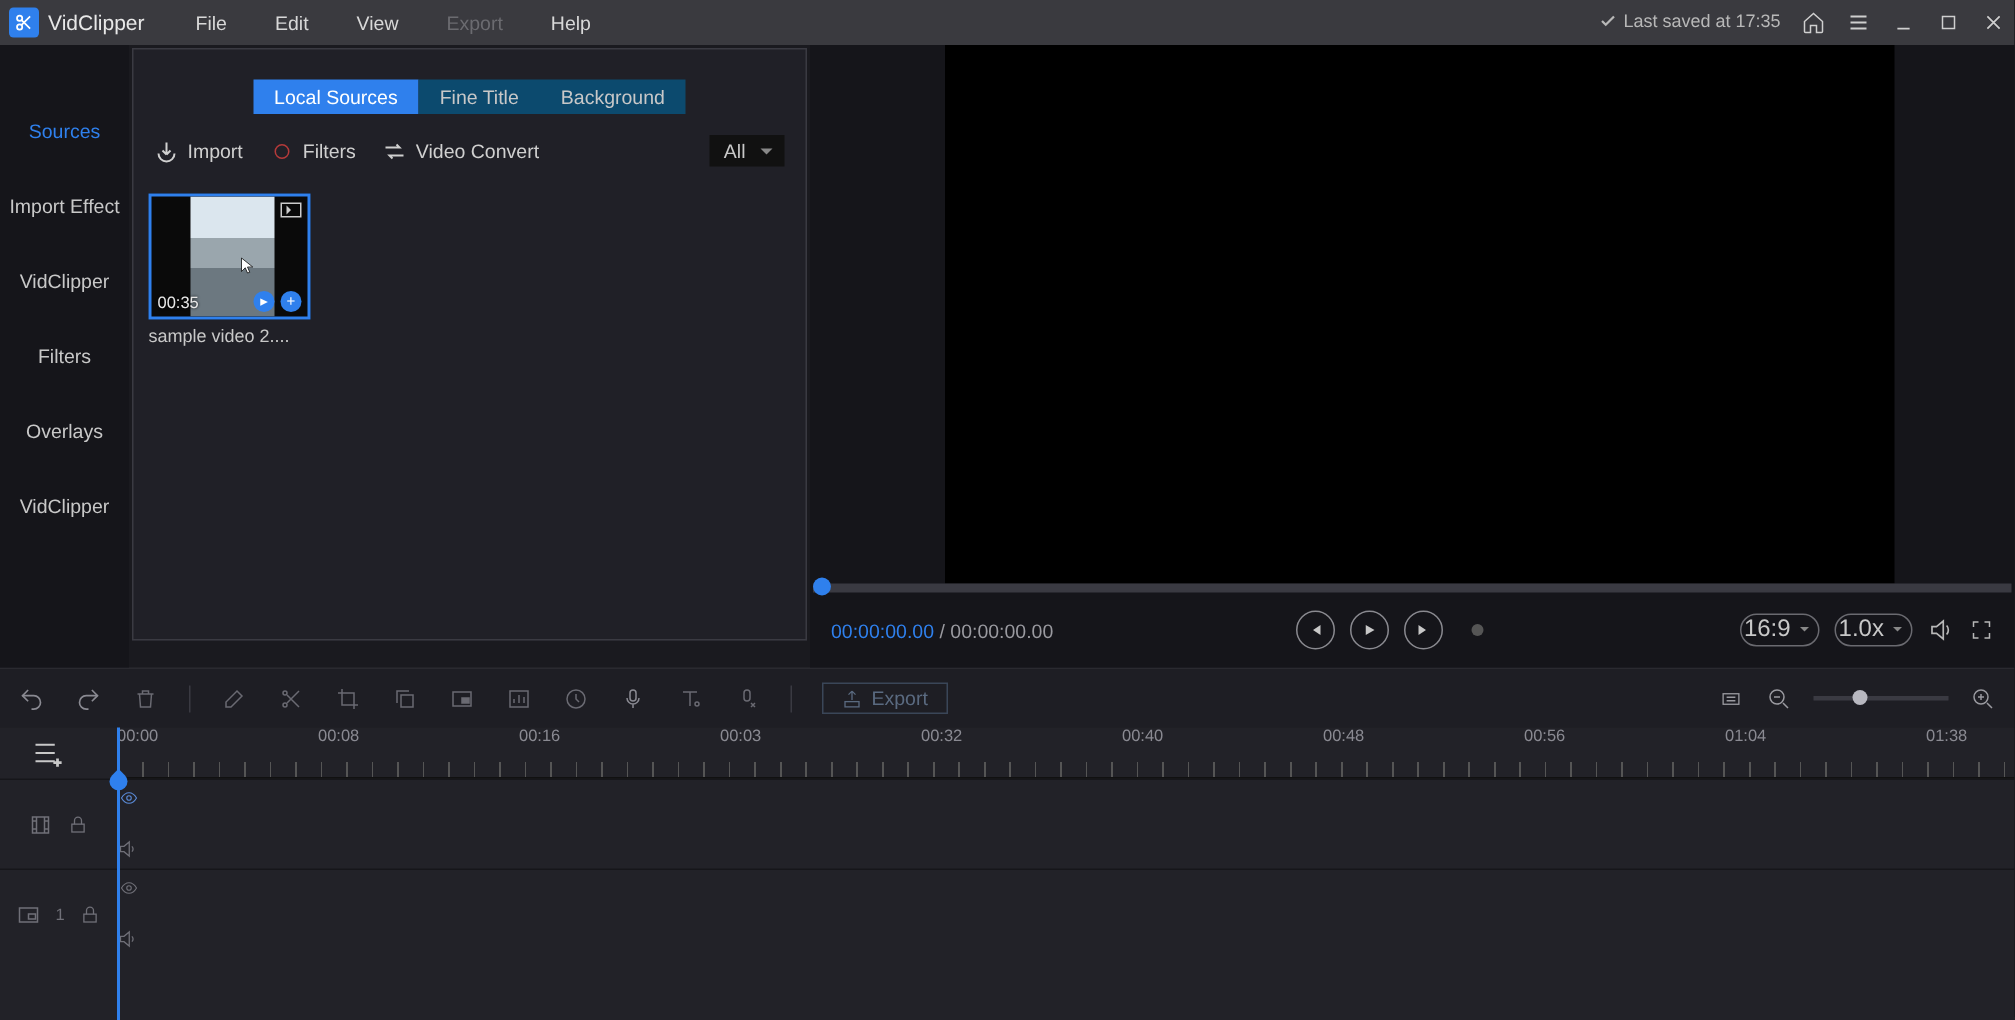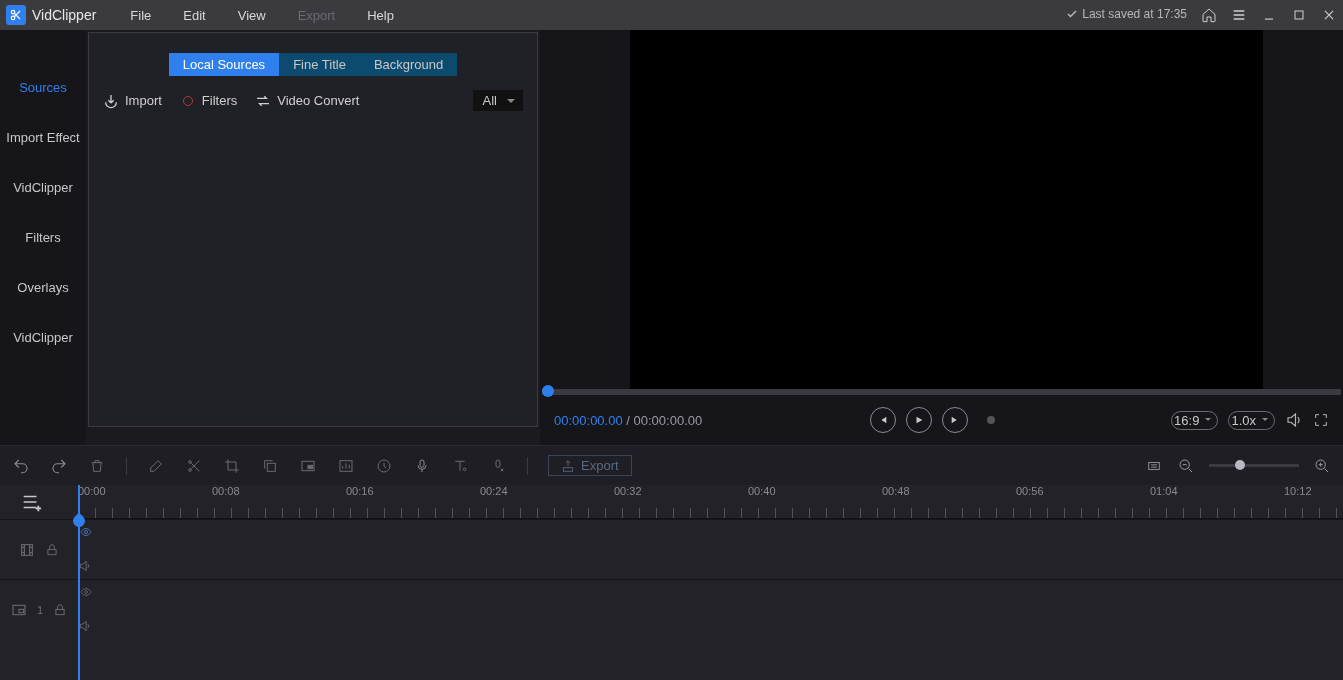--- a/index.html
+++ b/index.html
@@ -53,21 +53,21 @@
 .preview .seek .dot { position:absolute; left:0; top:-4px; width:12px; height:12px; background:#2f80ed; border-radius:50%; }
 .preview .controls { height:50px; display:flex; align-items:center; padding:0 14px; gap:10px; }
 .tc { font-size:13px; }
 .tc .cur { color:#2f80ed; }
 .tc .sep,.tc .tot { color:#9a9aa0; }
 .controls .mid { margin-left:auto; display:flex; gap:10px; }
 .ctrl-ic { width:26px; height:26px; border:1.5px solid #8a8a90; border-radius:50%; display:flex; align-items:center; justify-content:center; cursor:pointer; }
 .ctrl-ic.nb { border:none; }
 .stopdot{width:8px;height:8px;background:#555;border-radius:50%;}
 .controls .rightc { margin-left:auto; display:flex; align-items:center; gap:10px; }
-.pill { border:1px solid #6a6a70; border-radius:12px; padding:1px 18px 1px 2px; font-size:13px; position:relative; cursor:pointer; }
+.pill { border:1px solid #6a6a70; border-radius:12px; padding:1px 18px 1px 2px; font-size:16px; position:relative; cursor:pointer; }
 .pill::after { content:""; position:absolute; right:6px; top:50%; transform:translateY(-50%); border:3px solid transparent; border-top-color:#888; margin-top:1px; }
 
 
 .toolbar { height:40px; background:#1e1e24; display:flex; align-items:center; padding:0 12px; gap:20px; border-top:1px solid #2a2a30; }
 .toolbar .ic { width:18px; height:18px; display:flex; align-items:center; justify-content:center; color:#6a6a72; cursor:pointer; }
 .export-btn { border:1px solid #3a4658; color:#5a6a80; padding:2px 12px; font-size:13px; display:flex; align-items:center; gap:6px; cursor:pointer; }
 .toolbar .tright { margin-left:auto; display:flex; align-items:center; gap:14px; }
 .zoom-slider { width:90px; height:3px; background:#3a3a42; position:relative; }
 .zoom-slider .knob { position:absolute; left:26px; top:-4px; width:10px; height:10px; background:#b8b8c0; border-radius:50%; }
 
@@ -185,20 +185,37 @@
             <svg width="16" height="16" viewBox="0 0 24 24" stroke="#d0d0d0" stroke-width="2" fill="none">
               <path d="M3 8h14l-3-3M21 16H7l3 3"></path>
             </svg>
           </span>
         <span>Video Convert</span>
       </span>
       <span class="spacer"></span>
       <span class="dropdown">All</span>
     </div>
 
+    <div class="thumbs">
+      <div class="thumb">
+        <div class="box">
+          <div class="img"></div>
+          <svg class="cursor" viewBox="0 0 24 24" fill="#fff" stroke="#000" stroke-width="1">
+              <path d="M4 2l0 18 5-5 3 7 3-1-3-7 7 0z"></path>
+            </svg>
+          <span class="vid-ic"></span>
+          <span class="dur">00:35</span>
+          <span class="act">
+            <span>▸</span>
+            <span>+</span>
+          </span>
+        </div>
+        <div class="name">sample video 2....</div>
+      </div>
+    </div>
   </div>
 
   <div class="preview">
     <div class="video"></div>
     <div class="seek">
       <span class="dot"></span>
     </div>
     <div class="controls">
       <span class="tc">
         <span class="cur">00:00:00.00</span><span class="sep"> / </span><span class="tot">00:00:00.00</span>
@@ -359,27 +376,27 @@
         <path d="M4 6h14M4 12h14M4 18h14"></path>
         <path d="M20 16v6M17 19h6" stroke-width="2"></path>
       </svg>
     </span>
 
   <div class="ruler">
     <div class="ticks"></div>
     <span class="maj" style="left:0px">00:00</span>
     <span class="maj" style="left:134px">00:08</span>
     <span class="maj" style="left:268px">00:16</span>
-    <span class="maj" style="left:402px">00:24</span>
+    <span class="maj" style="left:402px">00:03</span>
     <span class="maj" style="left:536px">00:32</span>
     <span class="maj" style="left:670px">00:40</span>
     <span class="maj" style="left:804px">00:48</span>
     <span class="maj" style="left:938px">00:56</span>
     <span class="maj" style="left:1072px">01:04</span>
-    <span class="maj" style="left:1206px">10:12</span>
+    <span class="maj" style="left:1206px">01:38</span>
   </div>
 
   <div class="track">
     <div class="head">
       <span>
           <svg width="16" height="16" viewBox="0 0 24 24" stroke="#707078" stroke-width="1.5" fill="none">
             <rect x="4" y="4" width="16" height="16"></rect>
             <path d="M8 4v16M16 4v16M4 8h4M4 16h4M16 8h4M16 16h4"></path>
           </svg>
         </span>

